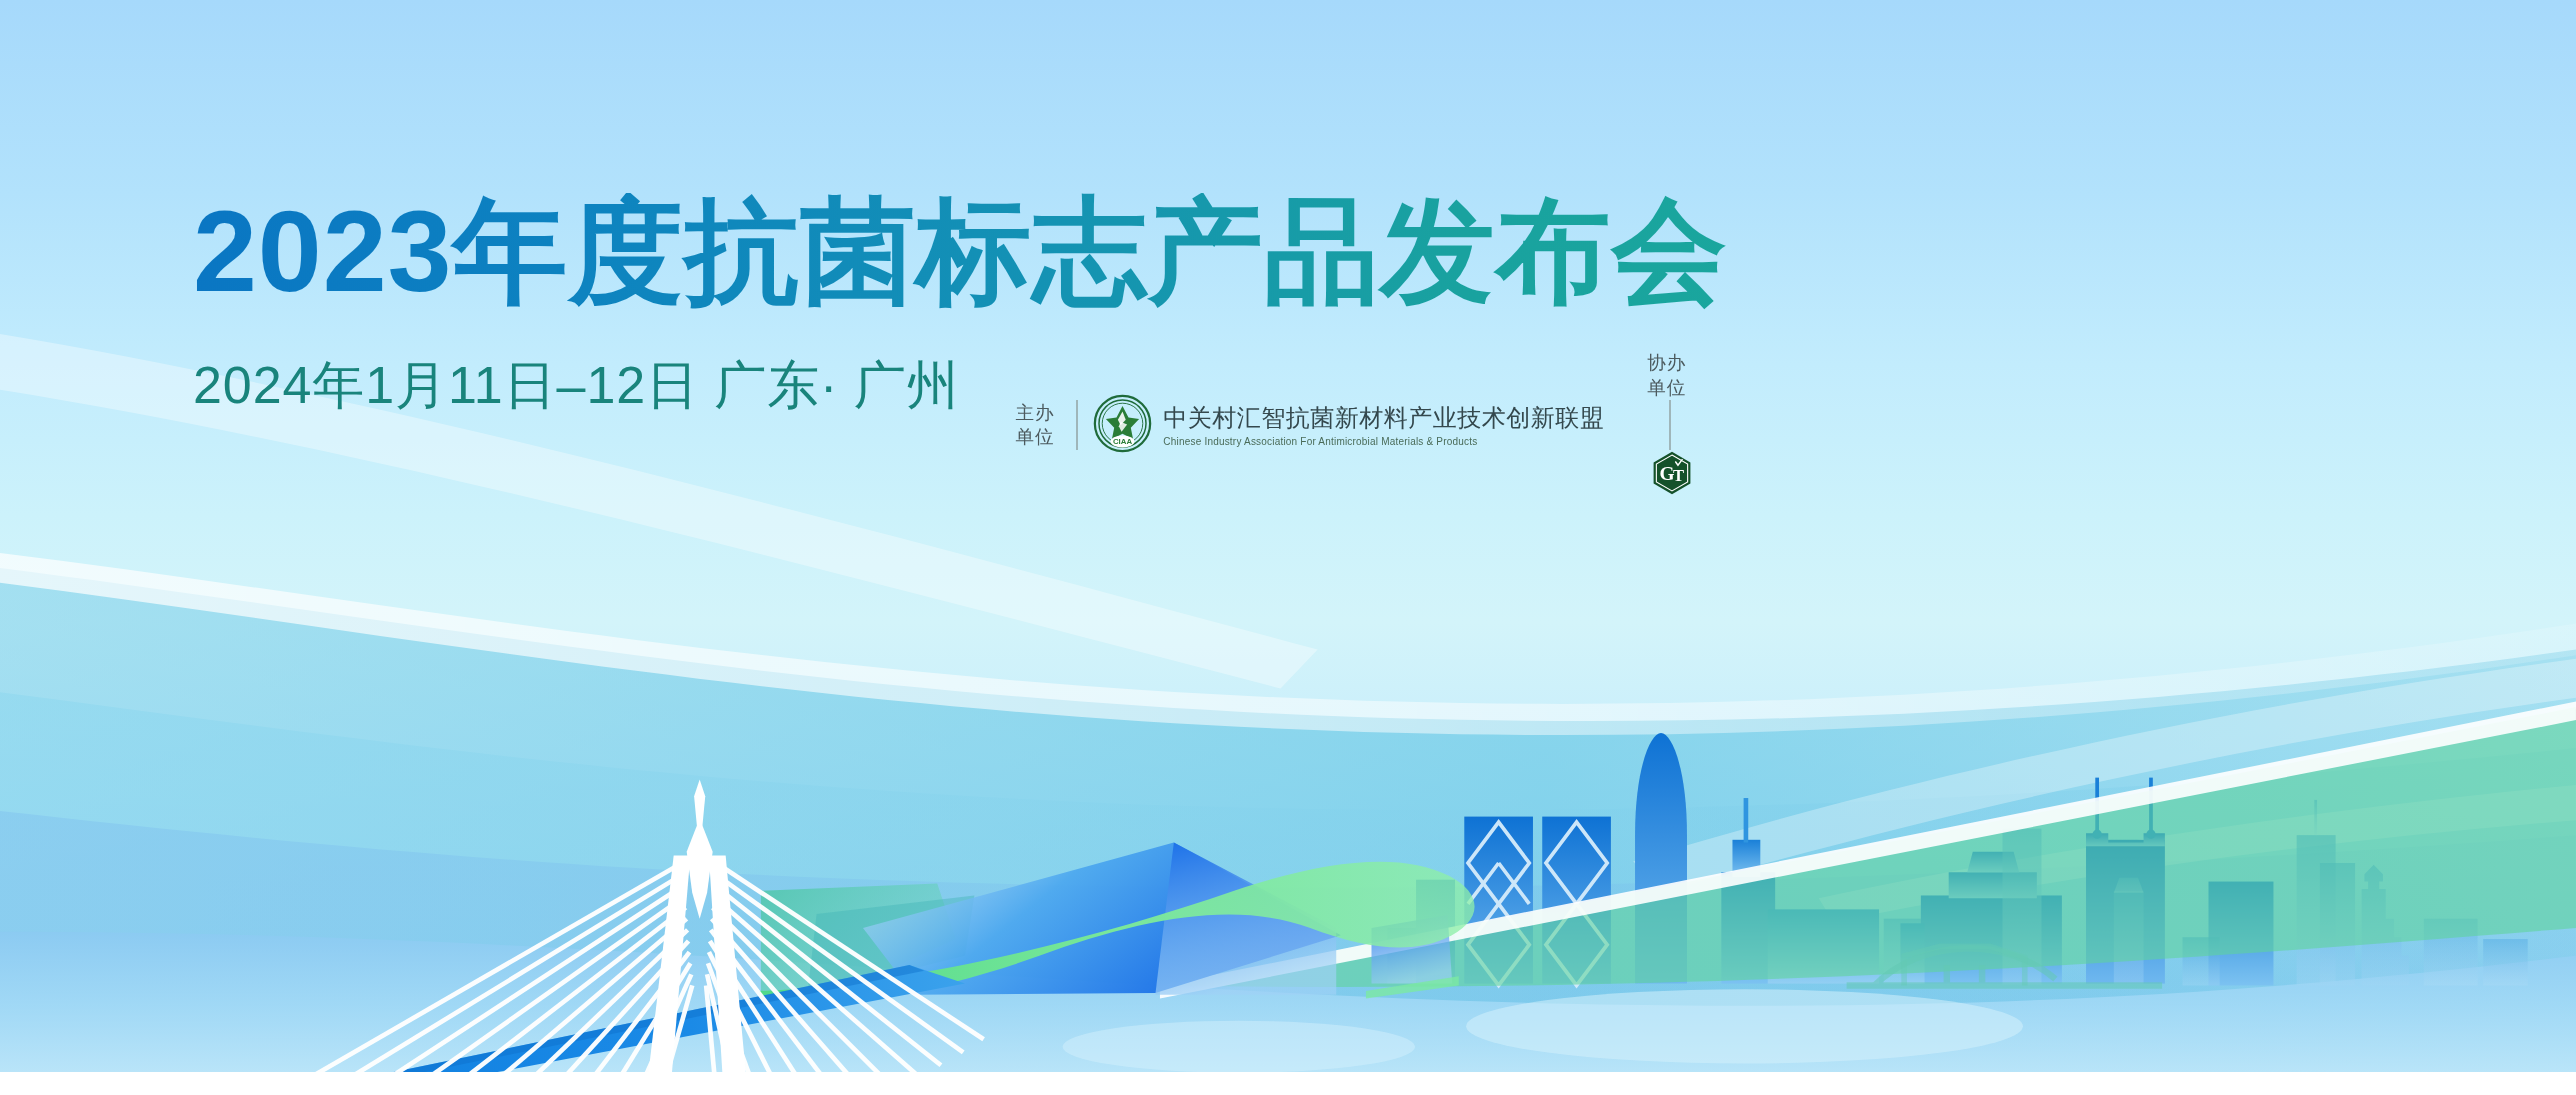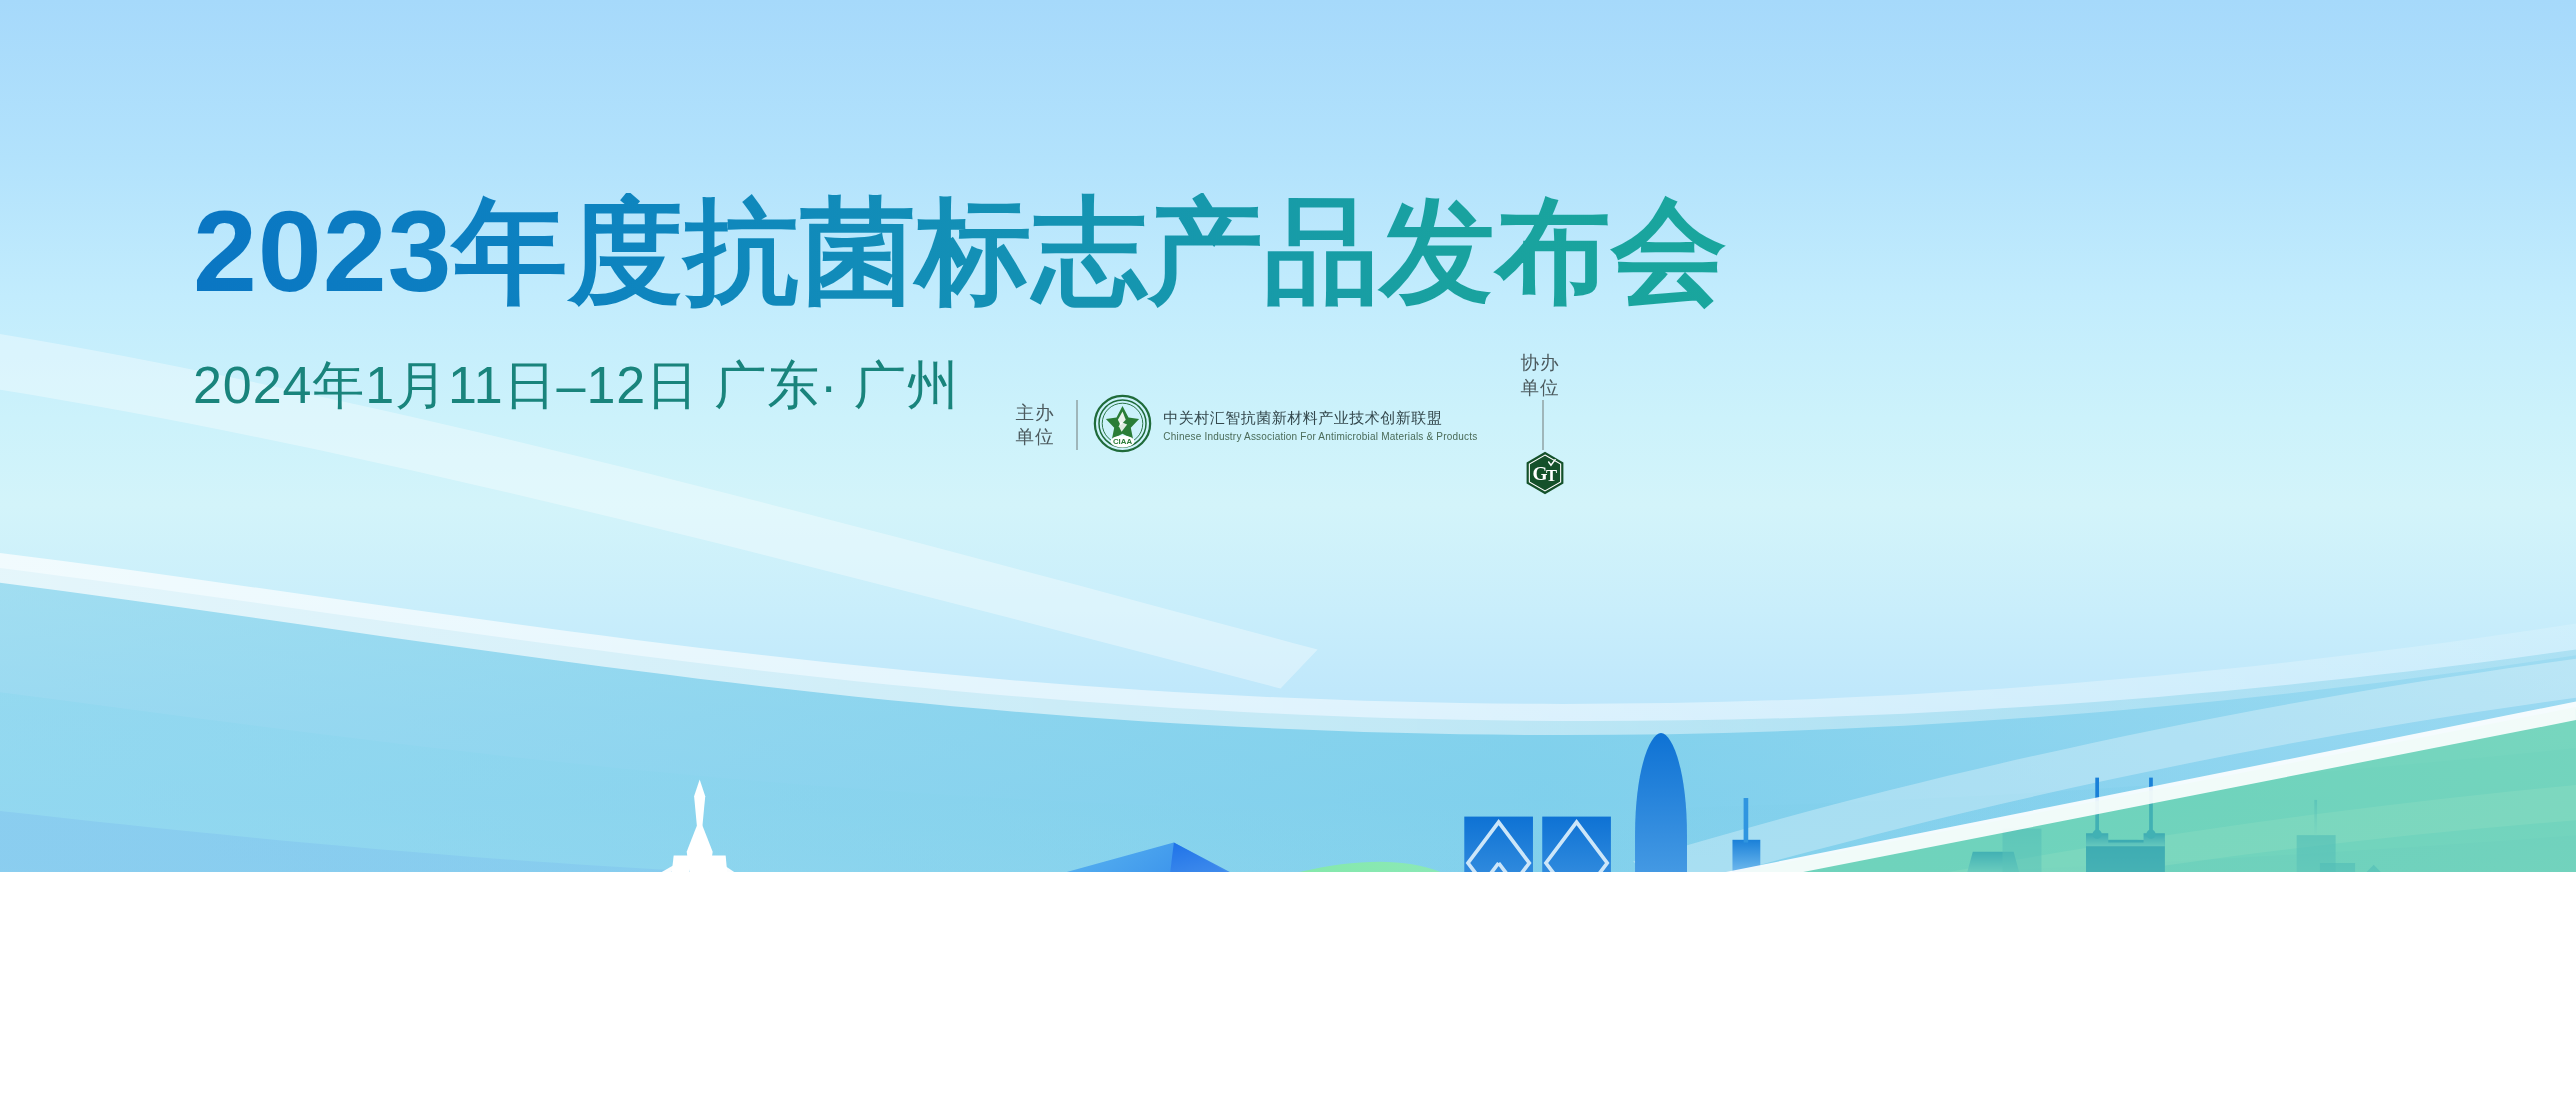--- a/index.html
+++ b/index.html
@@ -1,21 +1,21 @@
 <!DOCTYPE html>
 <html style="font-size:15px"><head>
 <meta charset="utf-8">
 <style>
   * { margin:0; padding:0; box-sizing:border-box; }
   html,body { background:#ffffff; }
 
   .banner {
     position:relative;
     width:2576px;
-    height:872px;
+    height:1072px;
     overflow:hidden;
     font-family:"Liberation Sans","DejaVu Sans",sans-serif;
     background:linear-gradient(180deg,
        #a6d9fb 0%,
        #b2e2fc 18%,
        #c2ecfd 34%,
        #ccf2fb 48%,
        #d3f4fa 58%,
        #c9eefb 70%,
        #bde6fb 82%,
@@ -85,21 +85,21 @@
   }
   .org-divider {
     width:1.9px;
     height:50px;
     background:#9fb6ba;
     margin-right:15px;
   }
   .org-logo { flex:0 0 auto; margin-right:11px; }
   .org-name-wrap { display:flex; flex-direction:column; justify-content:center; }
   .org-cn {
-    font-size:15px;
+    font-size:24px;
     color:#34484d;
     letter-spacing:0.5px;
     line-height:1.25;
   }
   .org-cn.big { font-size:28px; letter-spacing:0.9px; }
   .org-en {
     font-size:10px;
     color:#4a6b58;
     letter-spacing:0.2px;
     margin-top:2.8px;

